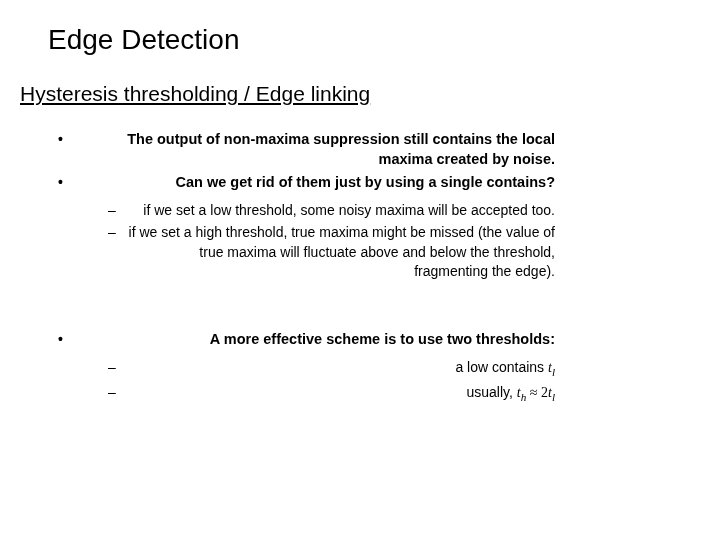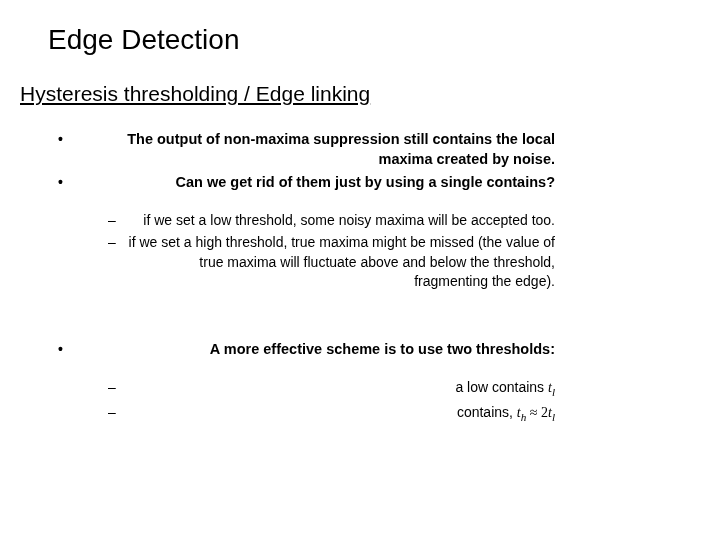--- a/index.html
+++ b/index.html
@@ -6,21 +6,21 @@
     html, body { width: 720px; height: 540px; background: #fff; font-family: Arial, Helvetica, sans-serif; color: #000; }
     .slide { width: 573px; height: 540px; position: relative; padding: 24px 18px 0 18px; }
     .title { font-size: 28px; font-weight: 400; margin-left: 30px; margin-bottom: 26px; }
     .subtitle { font-size: 21px; text-decoration: underline; margin-bottom: 24px; margin-left: 2px; }
     ul.level1 { list-style: none; padding-left: 40px; text-align: right; }
     ul.level1 > li { position: relative; font-size: 14.5px; line-height: 1.35; margin-bottom: 4px; padding-left: 22px; }
     ul.level1 > li::before { content: "•"; position: absolute; left: 0; top: 0; font-size: 14px; }
     ul.level1 > li.bold { font-weight: 700; }
     ul.level1 > li.gap-after { margin-bottom: 6px; }
     ul.level1 > li.big-gap-before { margin-top: 48px; }
-    ul.level2 { list-style: none; padding-left: 28px; margin-top: 18px; margin-bottom: 4px; }
+    ul.level2 { list-style: none; padding-left: 28px; margin-top: 8px; margin-bottom: 4px; }
     ul.level2 > li { position: relative; font-size: 14px; font-weight: 400; line-height: 1.4; padding-left: 18px; margin-bottom: 3px; }
     ul.level2 > li::before { content: "–"; position: absolute; left: 0; top: 0; }
     .math-i { font-style: italic; font-family: "Times New Roman", serif; }
     .sub { font-style: italic; font-family: "Times New Roman", serif; font-size: 0.8em; vertical-align: sub; }
     .serif { font-family: "Times New Roman", serif; }
   </style>
 </head>
 <body>
 
 <div class="slide">
@@ -36,18 +36,18 @@
         <li>if we set a high threshold, true maxima might be missed (the value of true maxima will fluctuate above and below the threshold, fragmenting the edge).</li>
       </ul>
     </li>
     <li class="bold big-gap-before">
       <span>A more effective scheme is to use two thresholds:</span>
       <ul class="level2">
         <li>
           <span>a low contains </span><span class="math-i">t</span><span class="sub">l</span>
         </li>
         <li>
-          <span>contains, </span><span class="math-i">t</span><span class="sub">h</span><span class="serif"> ≈ </span><span class="serif">2</span><span class="math-i">t</span><span class="sub">l</span>
+          <span>usually, </span><span class="math-i">t</span><span class="sub">h</span><span class="serif"> ≈ </span><span class="serif">2</span><span class="math-i">t</span><span class="sub">l</span>
         </li>
       </ul>
     </li>
   </ul>
 </div>
 
 </body></html>

